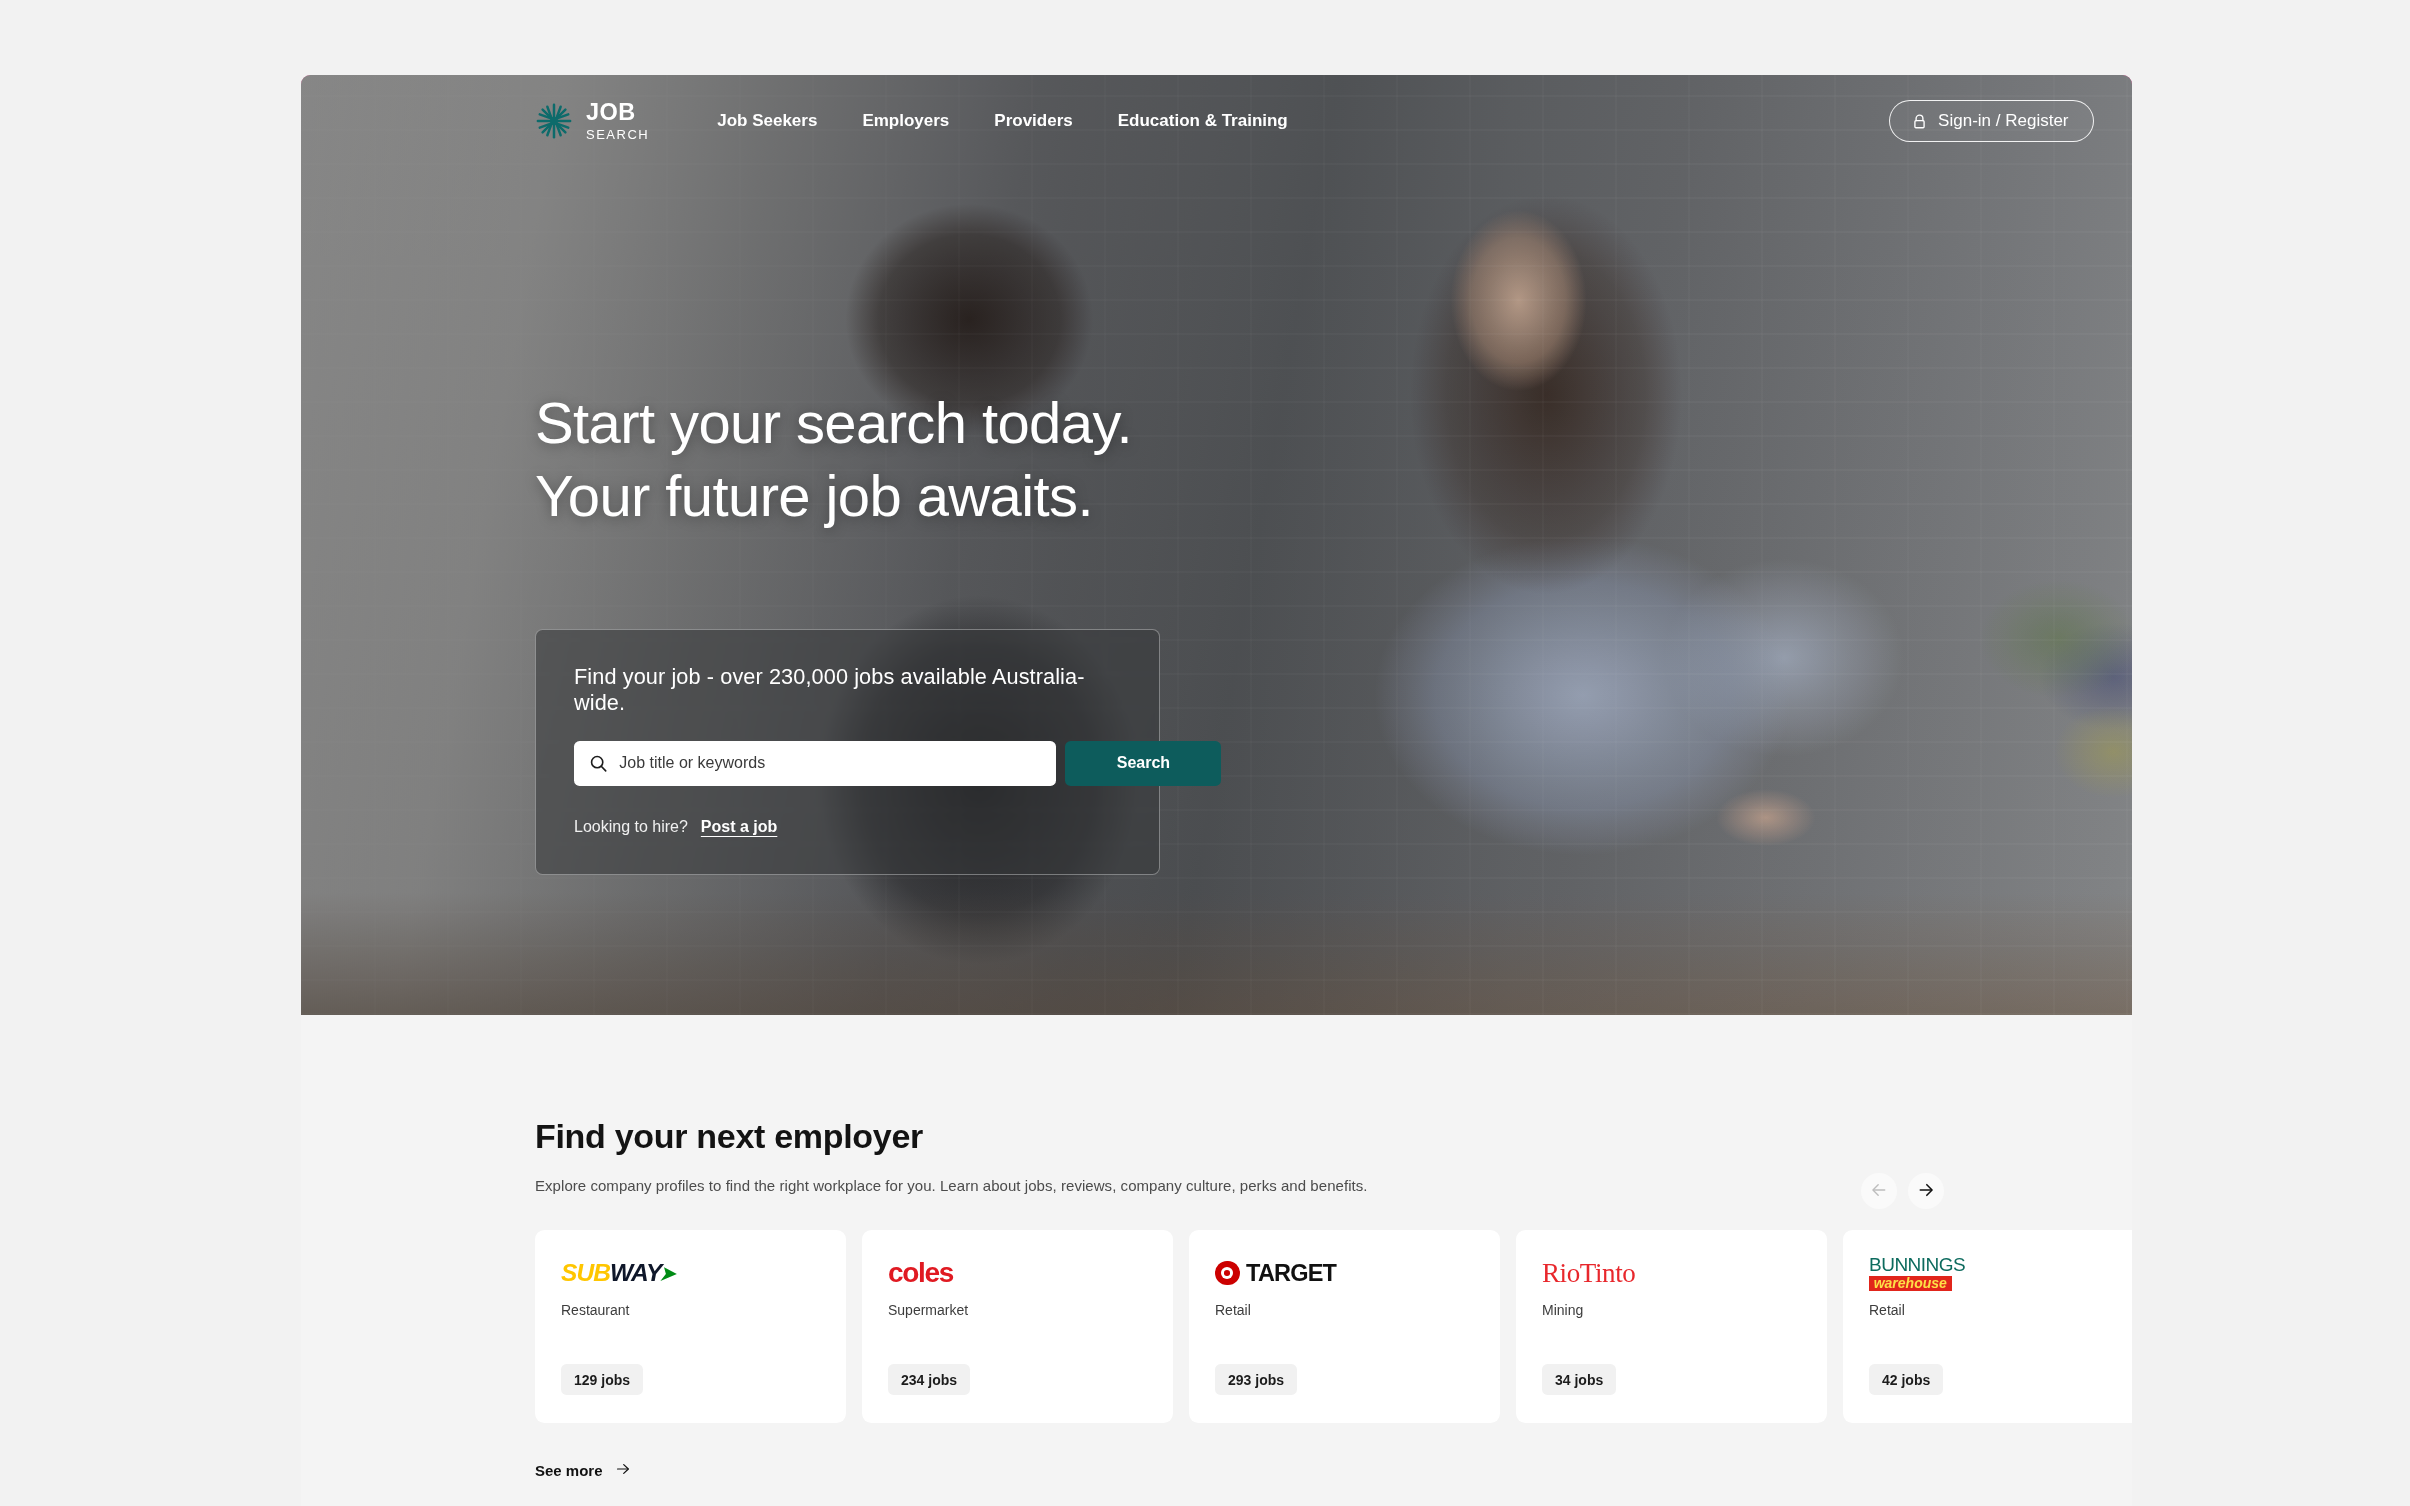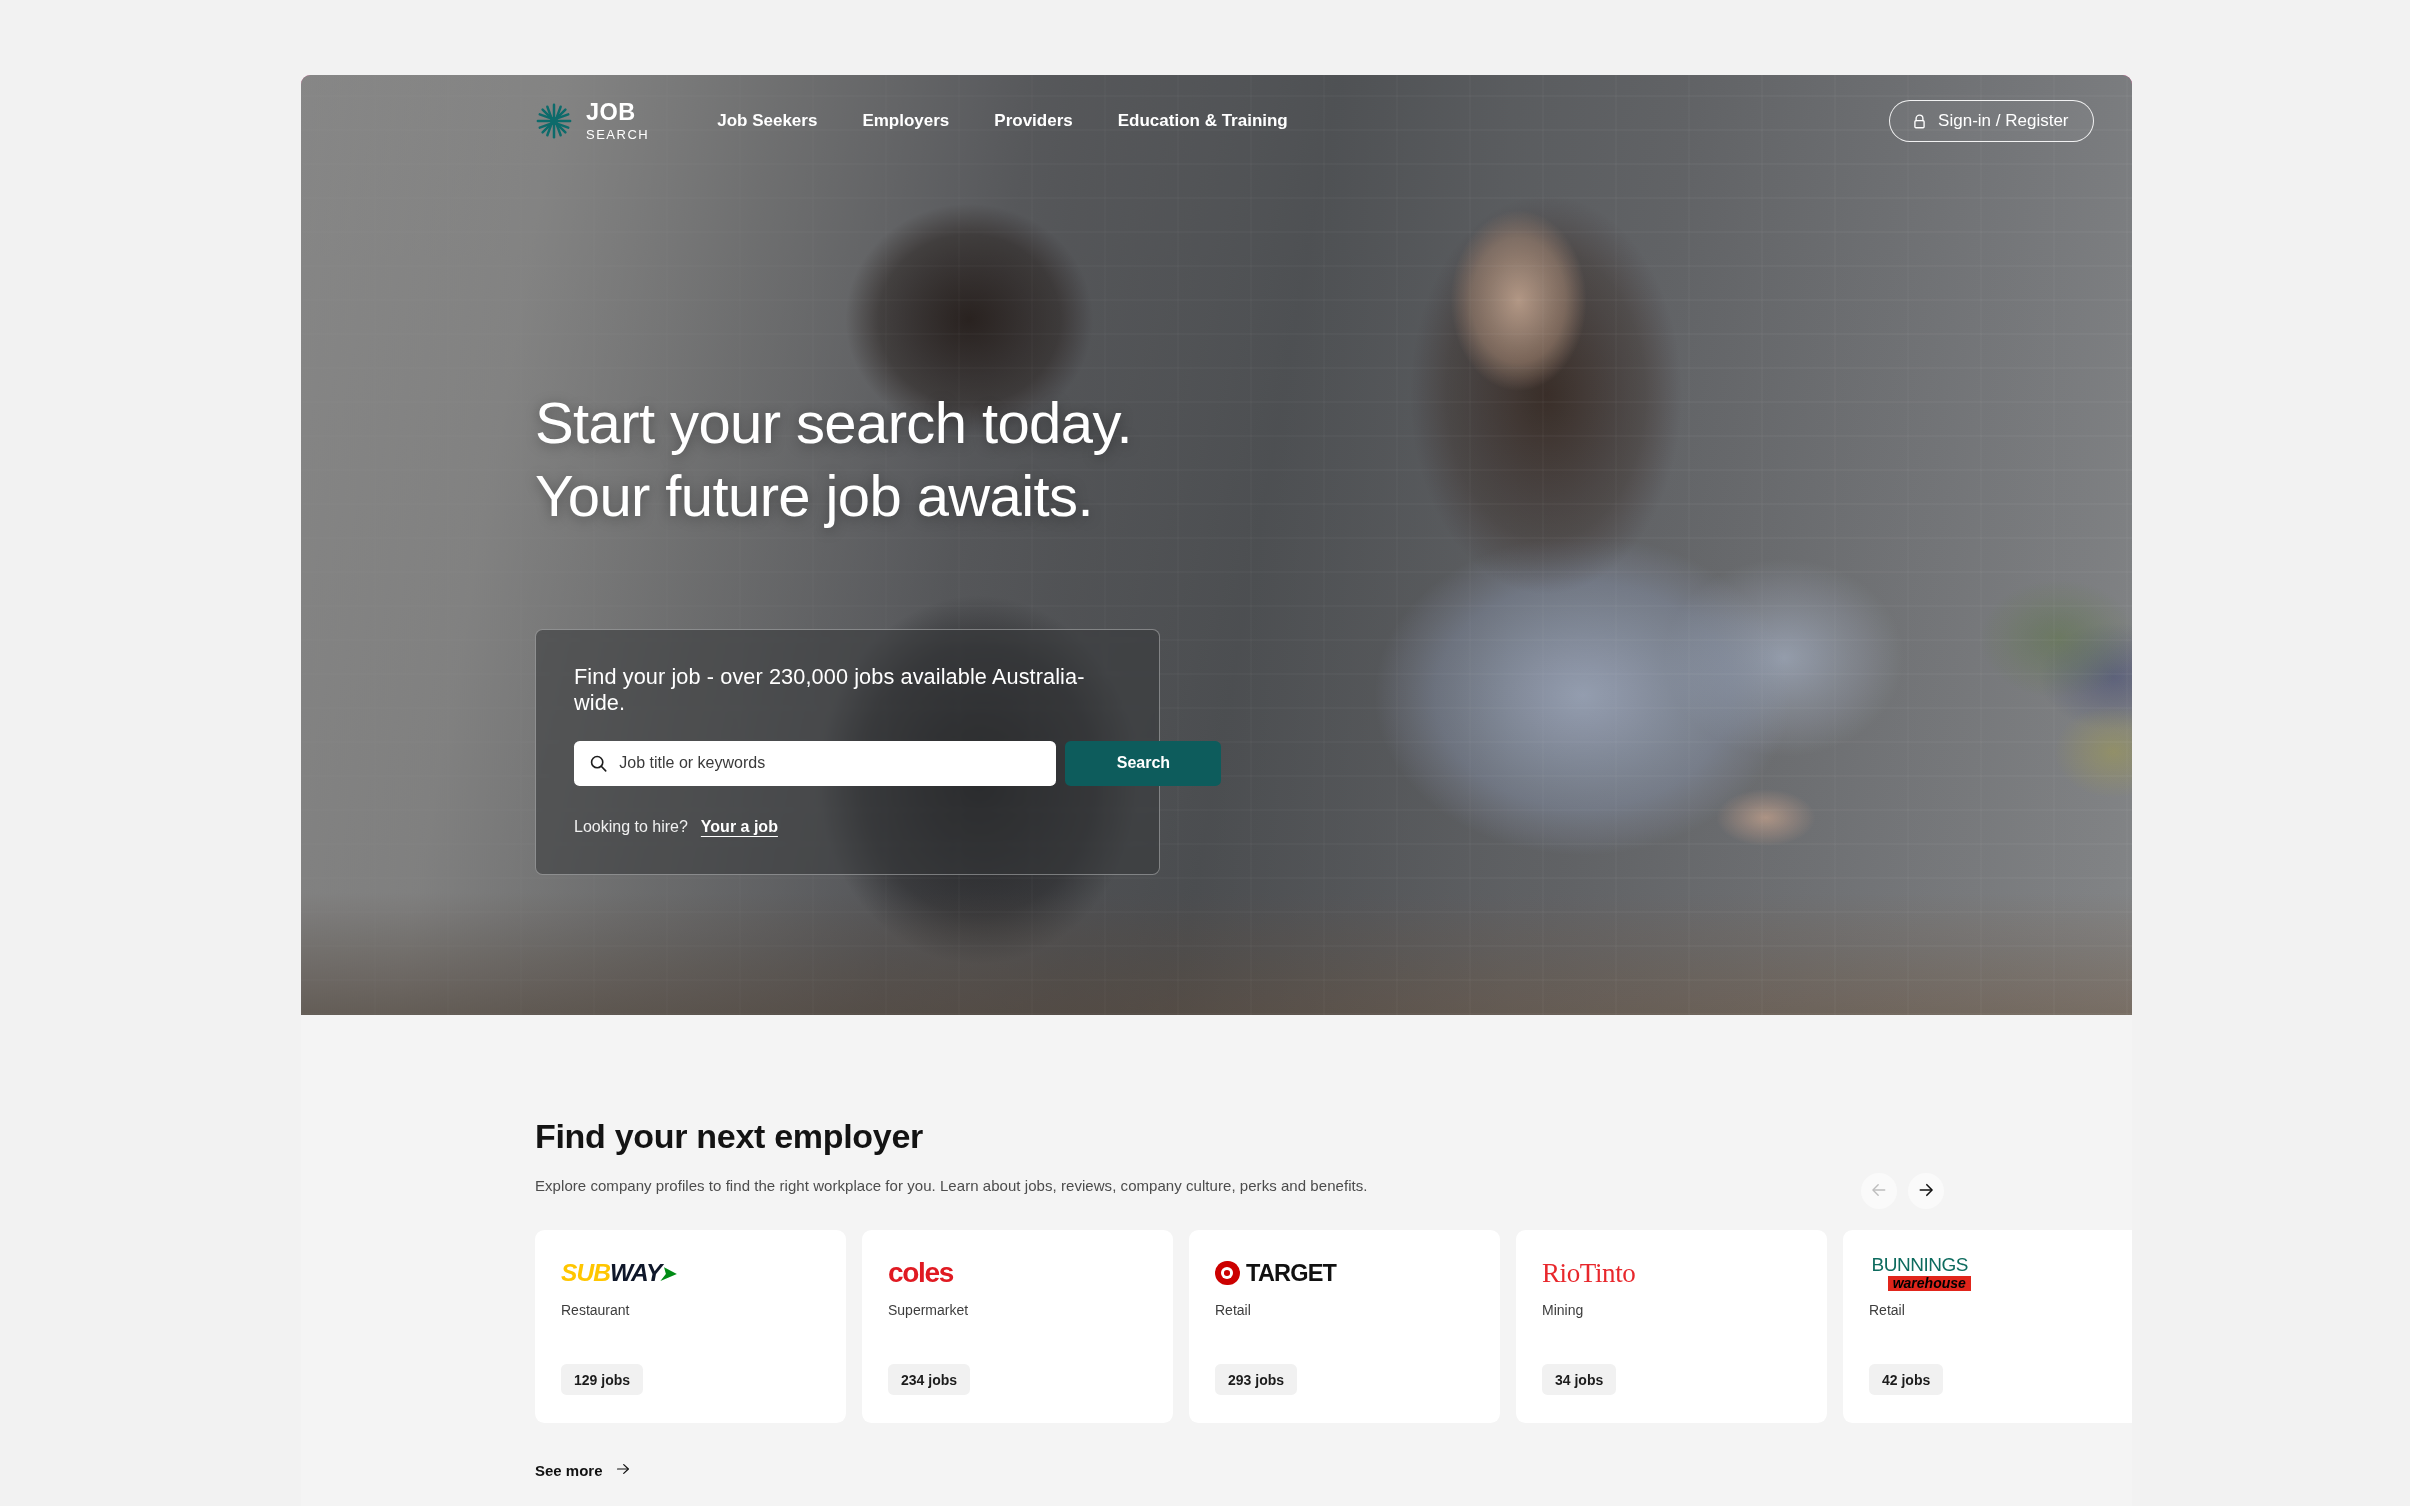--- a/index.html
+++ b/index.html
@@ -269,23 +269,23 @@
   }
   .logo-riotinto {
     font-family: "Liberation Serif", serif;
     font-size: 27px; color: #e8272c; letter-spacing: -0.4px;
   }
   .logo-bunnings { display: flex; flex-direction: column; line-height: 1; }
   .logo-bunnings .bn-top {
     font-size: 19px; font-weight: 400; color: #0d6b5e; letter-spacing: -0.5px; text-align: center;
   }
   .logo-bunnings .bn-bot {
-    background: #e1251b; color: #000000;
+    background: #e1251b; color: #fde047;
     font-size: 14px; font-weight: 700; font-style: italic;
-    padding: 0.9px 4.7px; margin-top: 1.9px; align-self: flex-start; margin-left: 19px;
+    padding: 0.9px 4.7px; margin-top: 1.9px; align-self: flex-start;
   }
 
   .see-more {
     display: inline-flex; align-items: center; gap: 12.2px;
     margin-top: 38px;
     font-size: 15px; font-weight: 700; color: #111;
     text-decoration: none; cursor: pointer;
   }
 </style>
 </head>
@@ -367,21 +367,21 @@
               <line x1="12.9" y1="12.9" x2="17.6" y2="17.8" stroke="#1d1d1d" stroke-width="1.7" stroke-linecap="round"></line>
             </svg>
           </span>
           <input class="search-input" type="text" placeholder="Job title or keywords" style="">
         </div>
         <button class="search-submit">Search</button>
       </div>
 
       <div class="hire-row">
         <span class="hire-label">Looking to hire?</span>
-        <a class="hire-link">Your a job</a>
+        <a class="hire-link">Post a job</a>
       </div>
     </div>
   </section>
 
   <section class="employers">
     <h2 class="section-title">Find your next employer</h2>
     <p class="section-sub">Explore company profiles to find the right workplace for you. Learn about jobs, reviews, company culture, perks and benefits.</p>
 
     <div class="carousel-nav">
       <button class="carousel-btn is-disabled">

